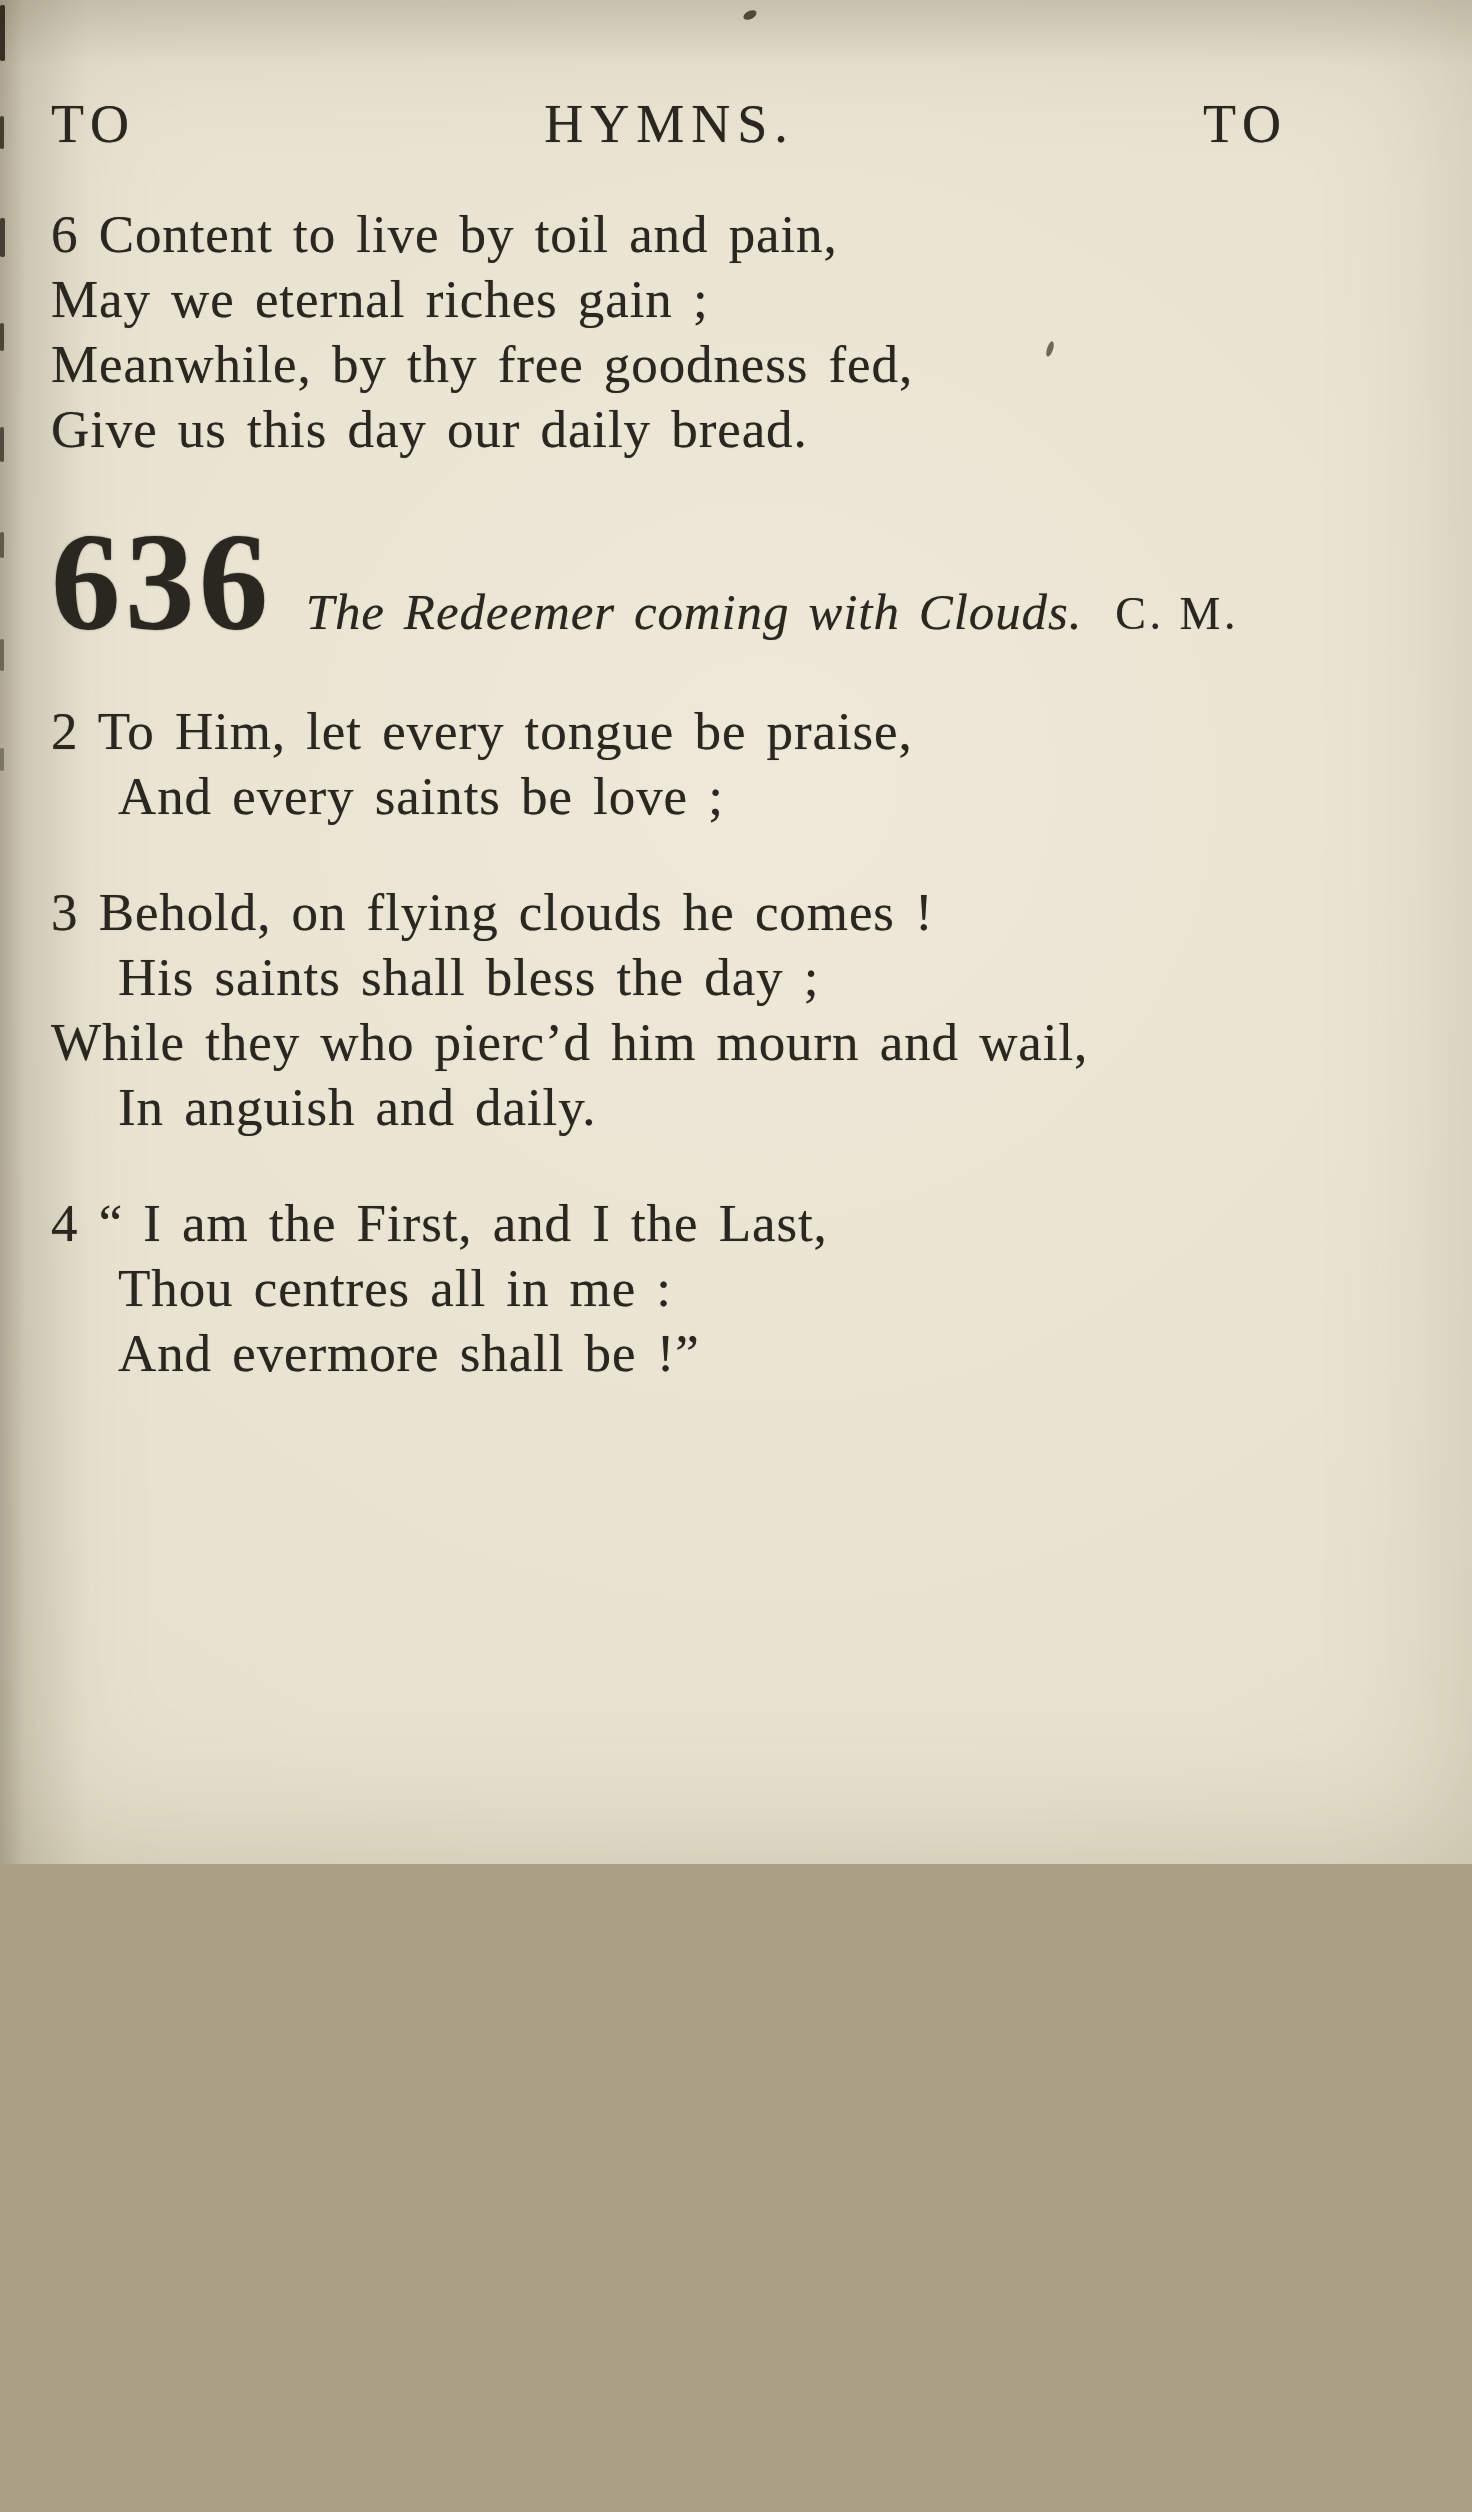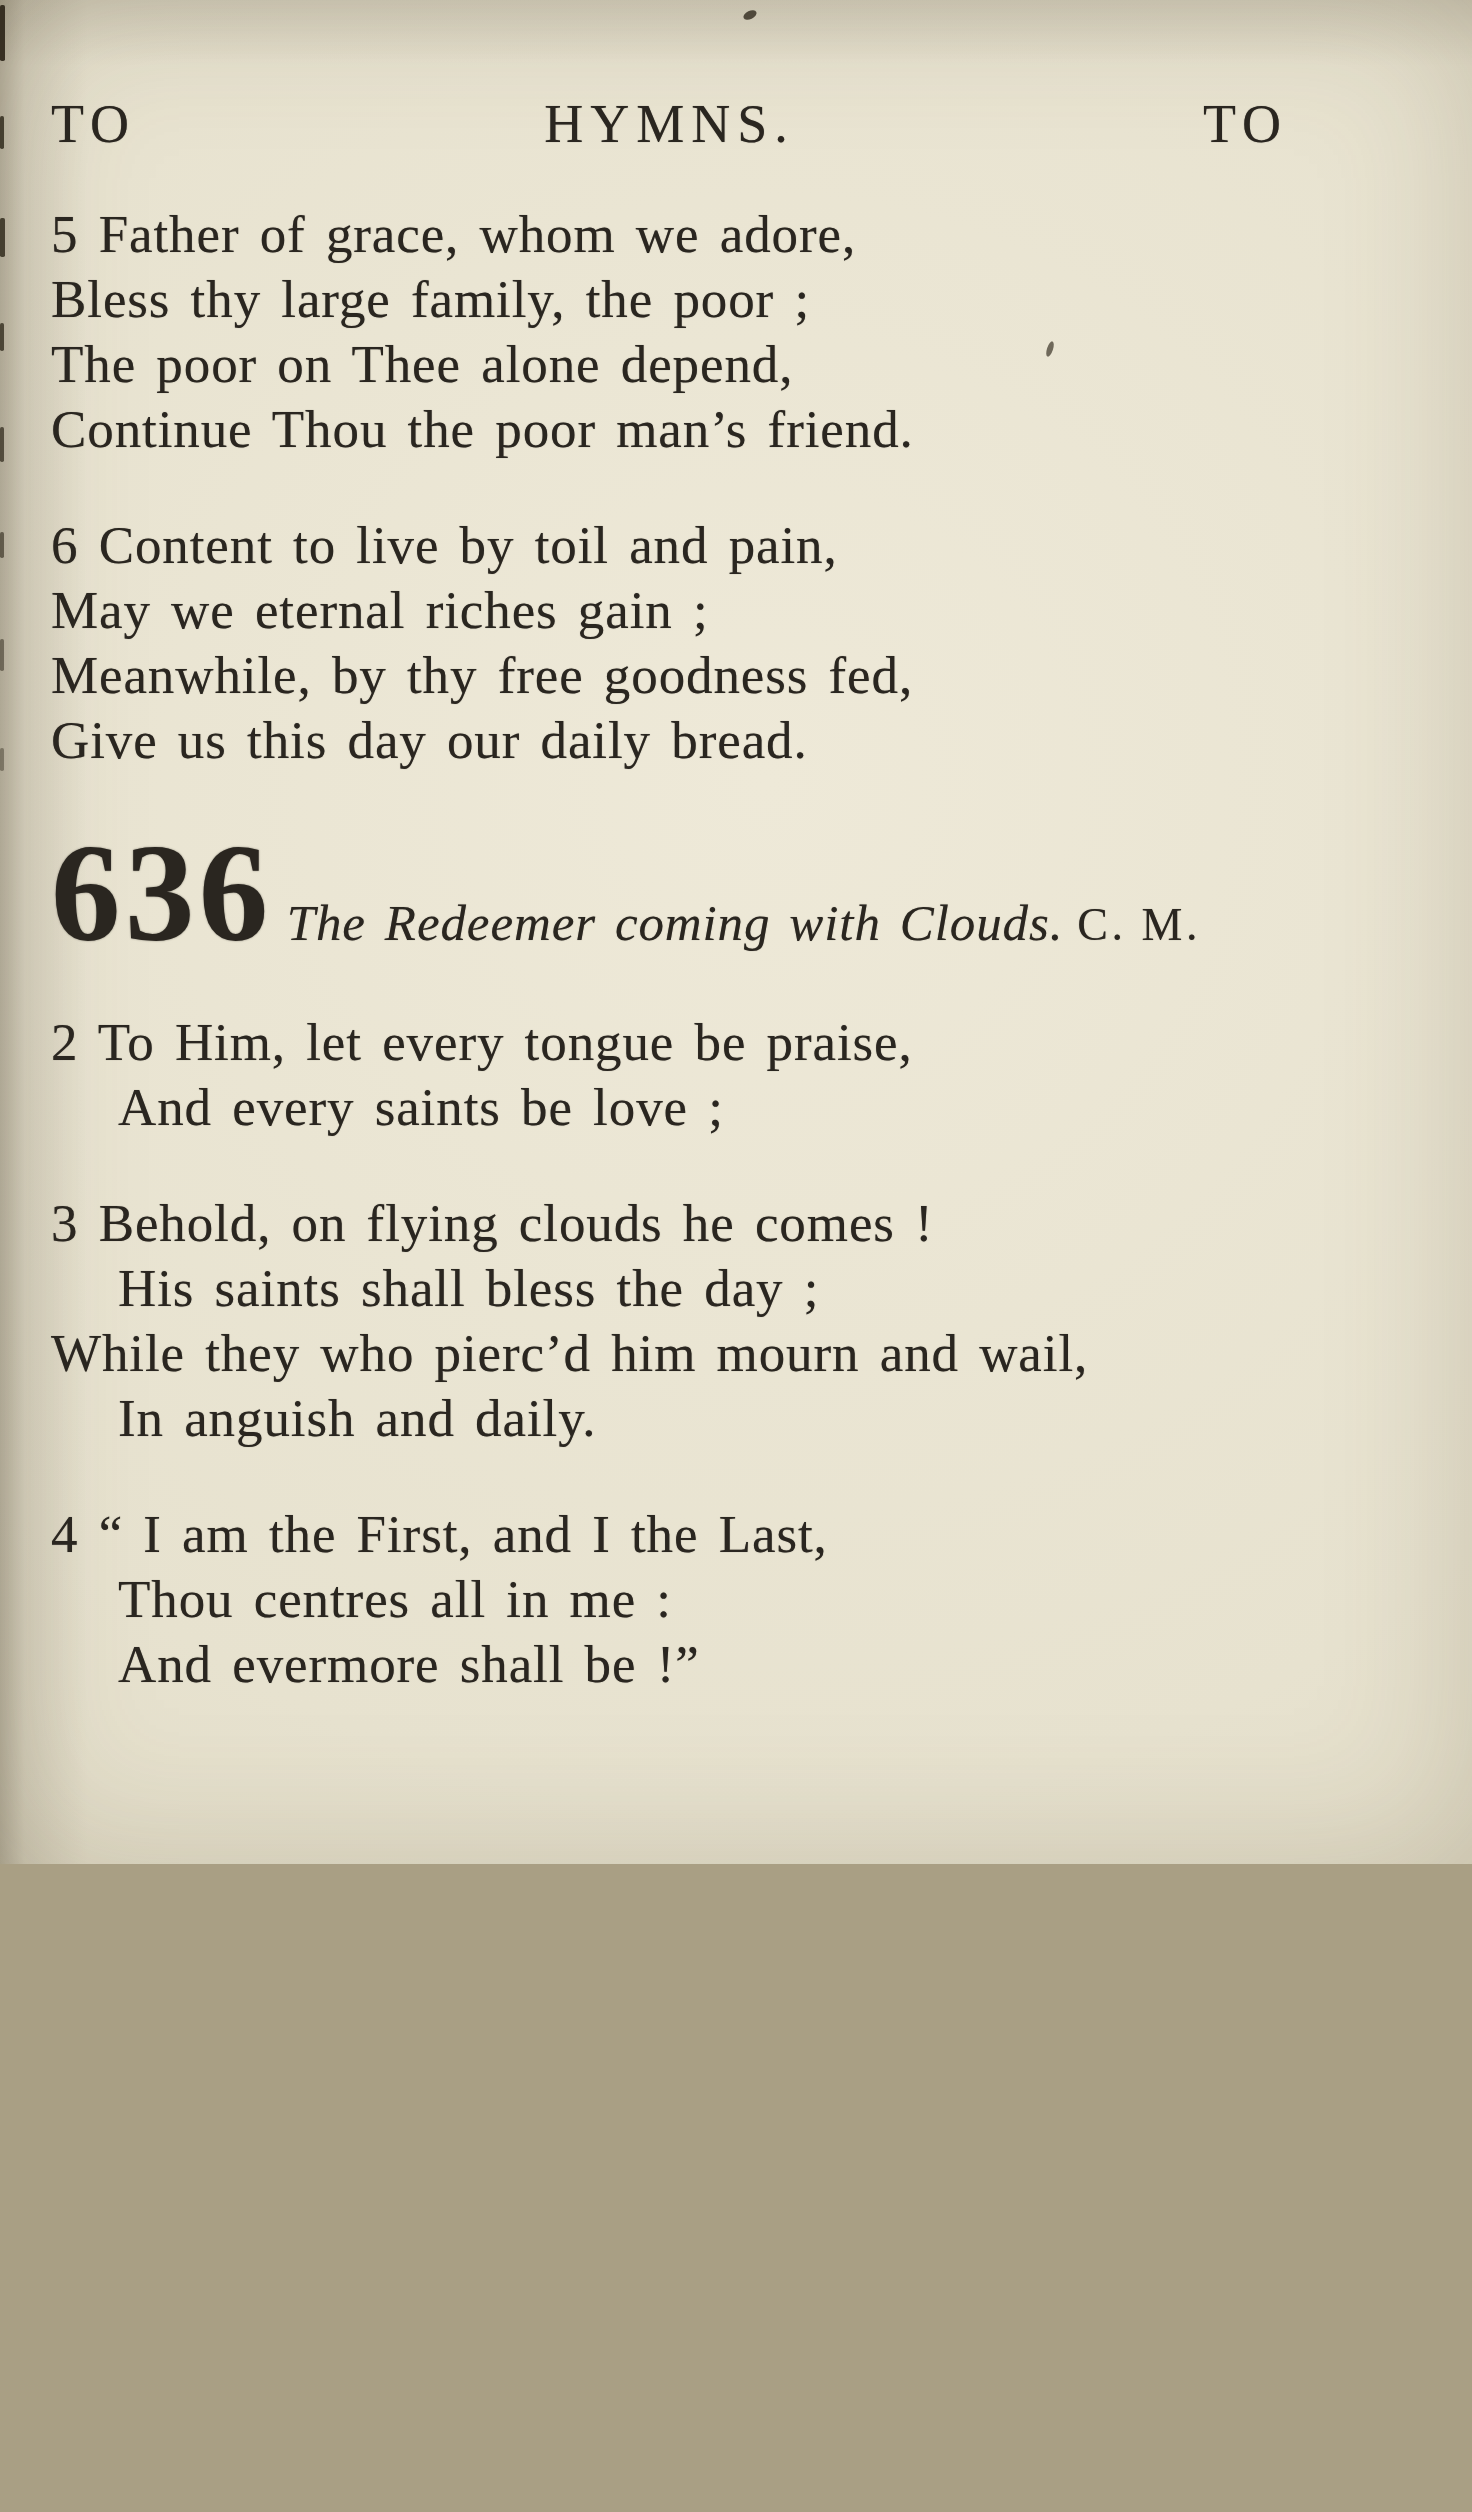--- a/index.html
+++ b/index.html
@@ -71,21 +71,21 @@
     word-spacing: 6.1px;
     margin-bottom: 51px;
     text-shadow: 0 0 0.9px rgba(42,38,32,0.5);
   }
   .line { white-space: nowrap; }
   .line.indent { padding-left: 67px; }
 
   .hymn-heading {
     display: flex;
     align-items: baseline;
-    gap: 14px;
+    gap: 33px;
     margin: 24.6px 0 47px 0;
   }
   .hymn-number {
     font-size: 139px;
     font-weight: bold;
     line-height: 1;
     letter-spacing: 4.4px;
     text-shadow: 0 0 1.8px rgba(42,38,32,0.6);
   }
   .hymn-title {
@@ -120,26 +120,20 @@
   <div class="speck sp3"></div>
 
   <div class="content">
 
     <div class="running-header">
       <span class="rh-left">TO</span>
       <span class="rh-center">HYMNS.</span>
       <span class="rh-right">TO</span>
     </div>
 
-    <div class="stanza">
-      <div class="line">5 Father of grace, whom we adore,</div>
-      <div class="line">Bless thy large family, the poor ;</div>
-      <div class="line">The poor on Thee alone depend,</div>
-      <div class="line">Continue Thou the poor man’s friend.</div>
-    </div>
 
     <div class="stanza">
       <div class="line">6 Content to live by toil and pain,</div>
       <div class="line">May we eternal riches gain ;</div>
       <div class="line">Meanwhile, by thy free goodness fed,</div>
       <div class="line">Give us this day our daily bread.</div>
     </div>
 
     <div class="hymn-heading">
       <span class="hymn-number">636</span>

